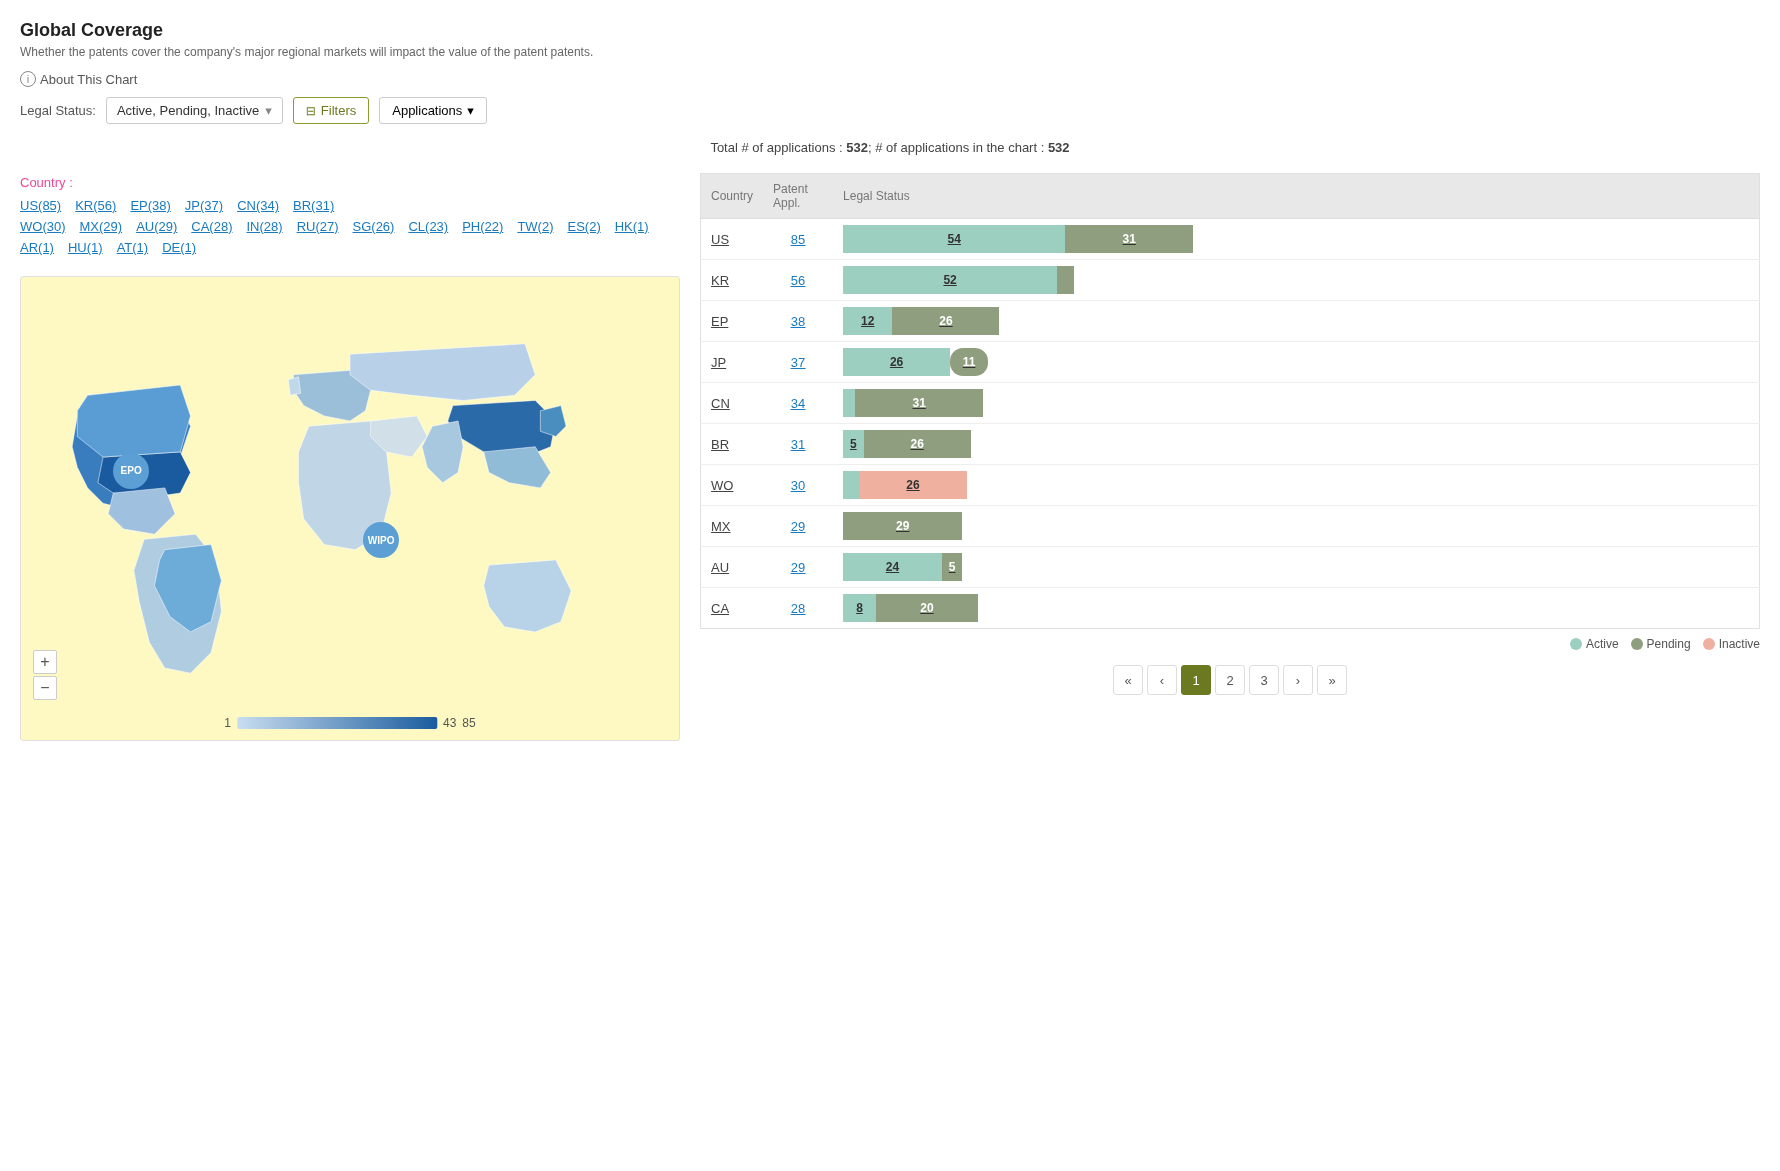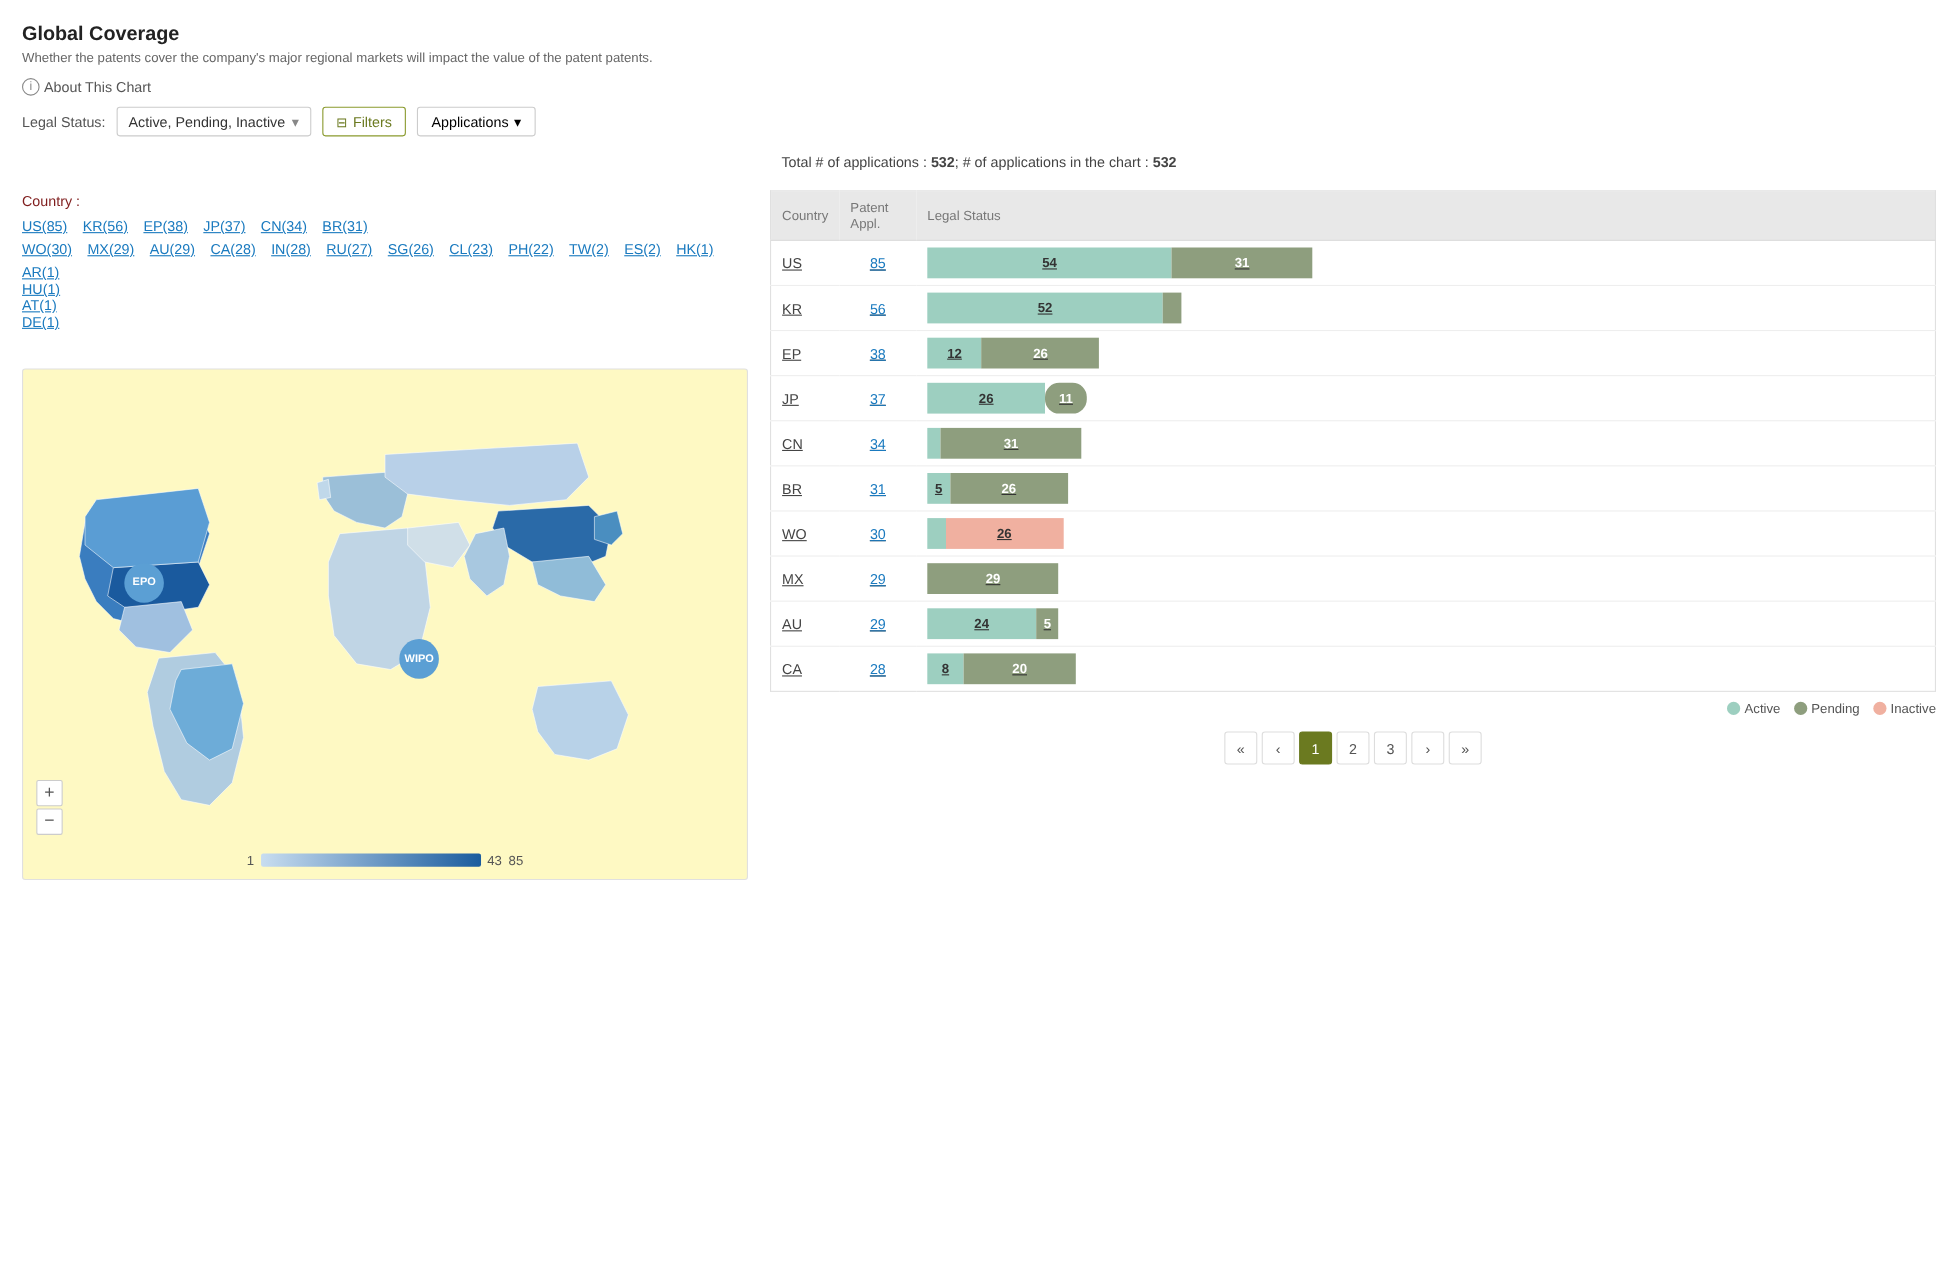--- a/index.html
+++ b/index.html
@@ -23,21 +23,21 @@
     .summary-text { text-align: center; font-size: 13px; color: #444; margin-bottom: 18px; }
     .summary-text strong { font-weight: bold; }
 
     .main-layout { display: flex; gap: 20px; }
 
     
     .left-panel { flex: 0 0 660px; }
 
     .country-section { margin-bottom: 16px; }
     .country-row-header { display: flex; align-items: flex-start; gap: 8px; flex-wrap: wrap; }
-    .country-label { font-size: 13px; color: #7f1d1d; white-space: nowrap; margin-right: 4px; padding-top: 2px; }
+    .country-label { font-size: 13px; color: #ec4899; white-space: nowrap; margin-right: 4px; padding-top: 2px; }
     .country-links { display: flex; flex-wrap: wrap; gap: 2px 0; }
     .country-link { color: #1a7abf; text-decoration: underline; cursor: pointer; font-size: 13px; margin-right: 14px; white-space: nowrap; }
 
     .map-container { border: 1px solid #e0e0e0; border-radius: 3px; background: #fef9c3; padding: 10px; position: relative; height: 465px; overflow: hidden; }
 
     
     .world-map { width: 100%; height: 100%; }
 
     
     .map-bubble { position: absolute; border-radius: 50%; background: #5b9fd4; color: #fff; font-size: 11px; font-weight: bold; display: flex; align-items: center; justify-content: center; cursor: pointer; }
@@ -140,21 +140,21 @@
               <span class="country-link">RU(27)</span>
             </div>
             <div style="display: flex; flex-wrap: nowrap; margin-bottom: 4px;">
               <span class="country-link">SG(26)</span>
               <span class="country-link">CL(23)</span>
               <span class="country-link">PH(22)</span>
               <span class="country-link">TW(2)</span>
               <span class="country-link">ES(2)</span>
               <span class="country-link">HK(1)</span>
             </div>
-            <div style="display: flex; flex-wrap: nowrap; margin-bottom: 19px; flex-direction: column;">
+            <div style="display: flex; flex-wrap: nowrap; margin-bottom: 5px;">
               <span class="country-link">AR(1)</span>
               <span class="country-link">HU(1)</span>
               <span class="country-link">AT(1)</span>
               <span class="country-link">DE(1)</span>
             </div>
           </div>
       </div>
     </div>
 
     <div class="map-container">

